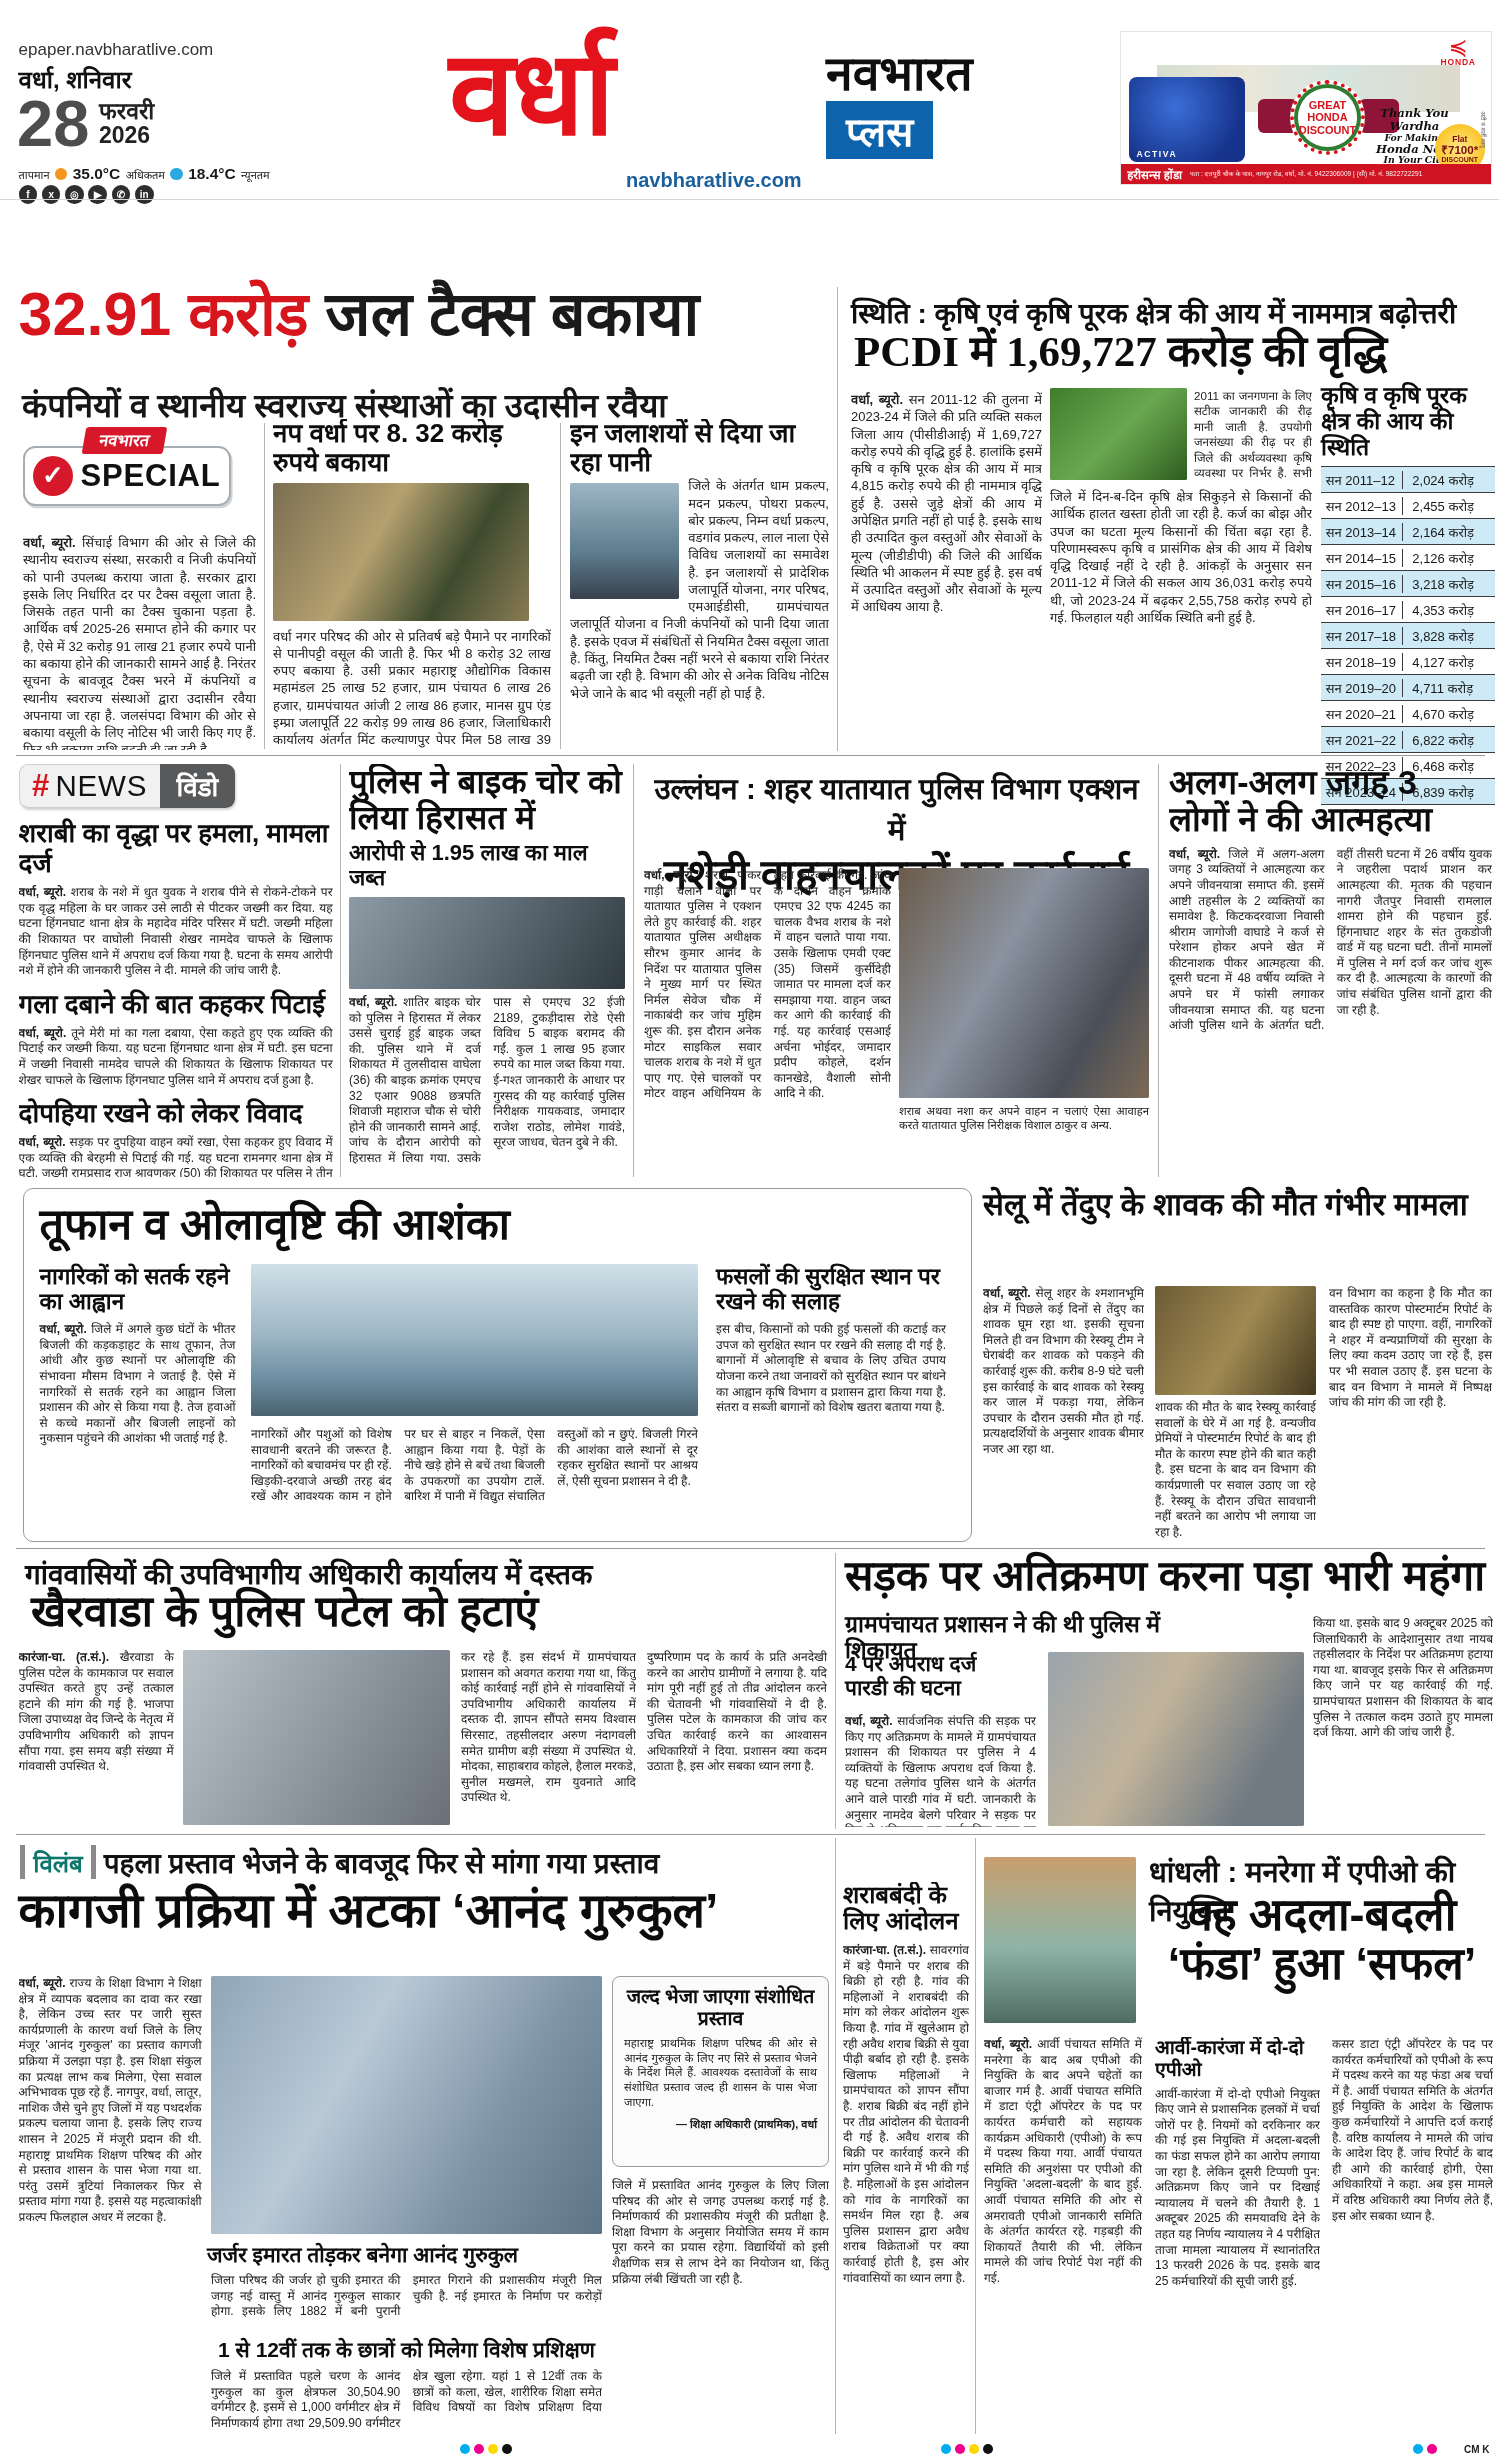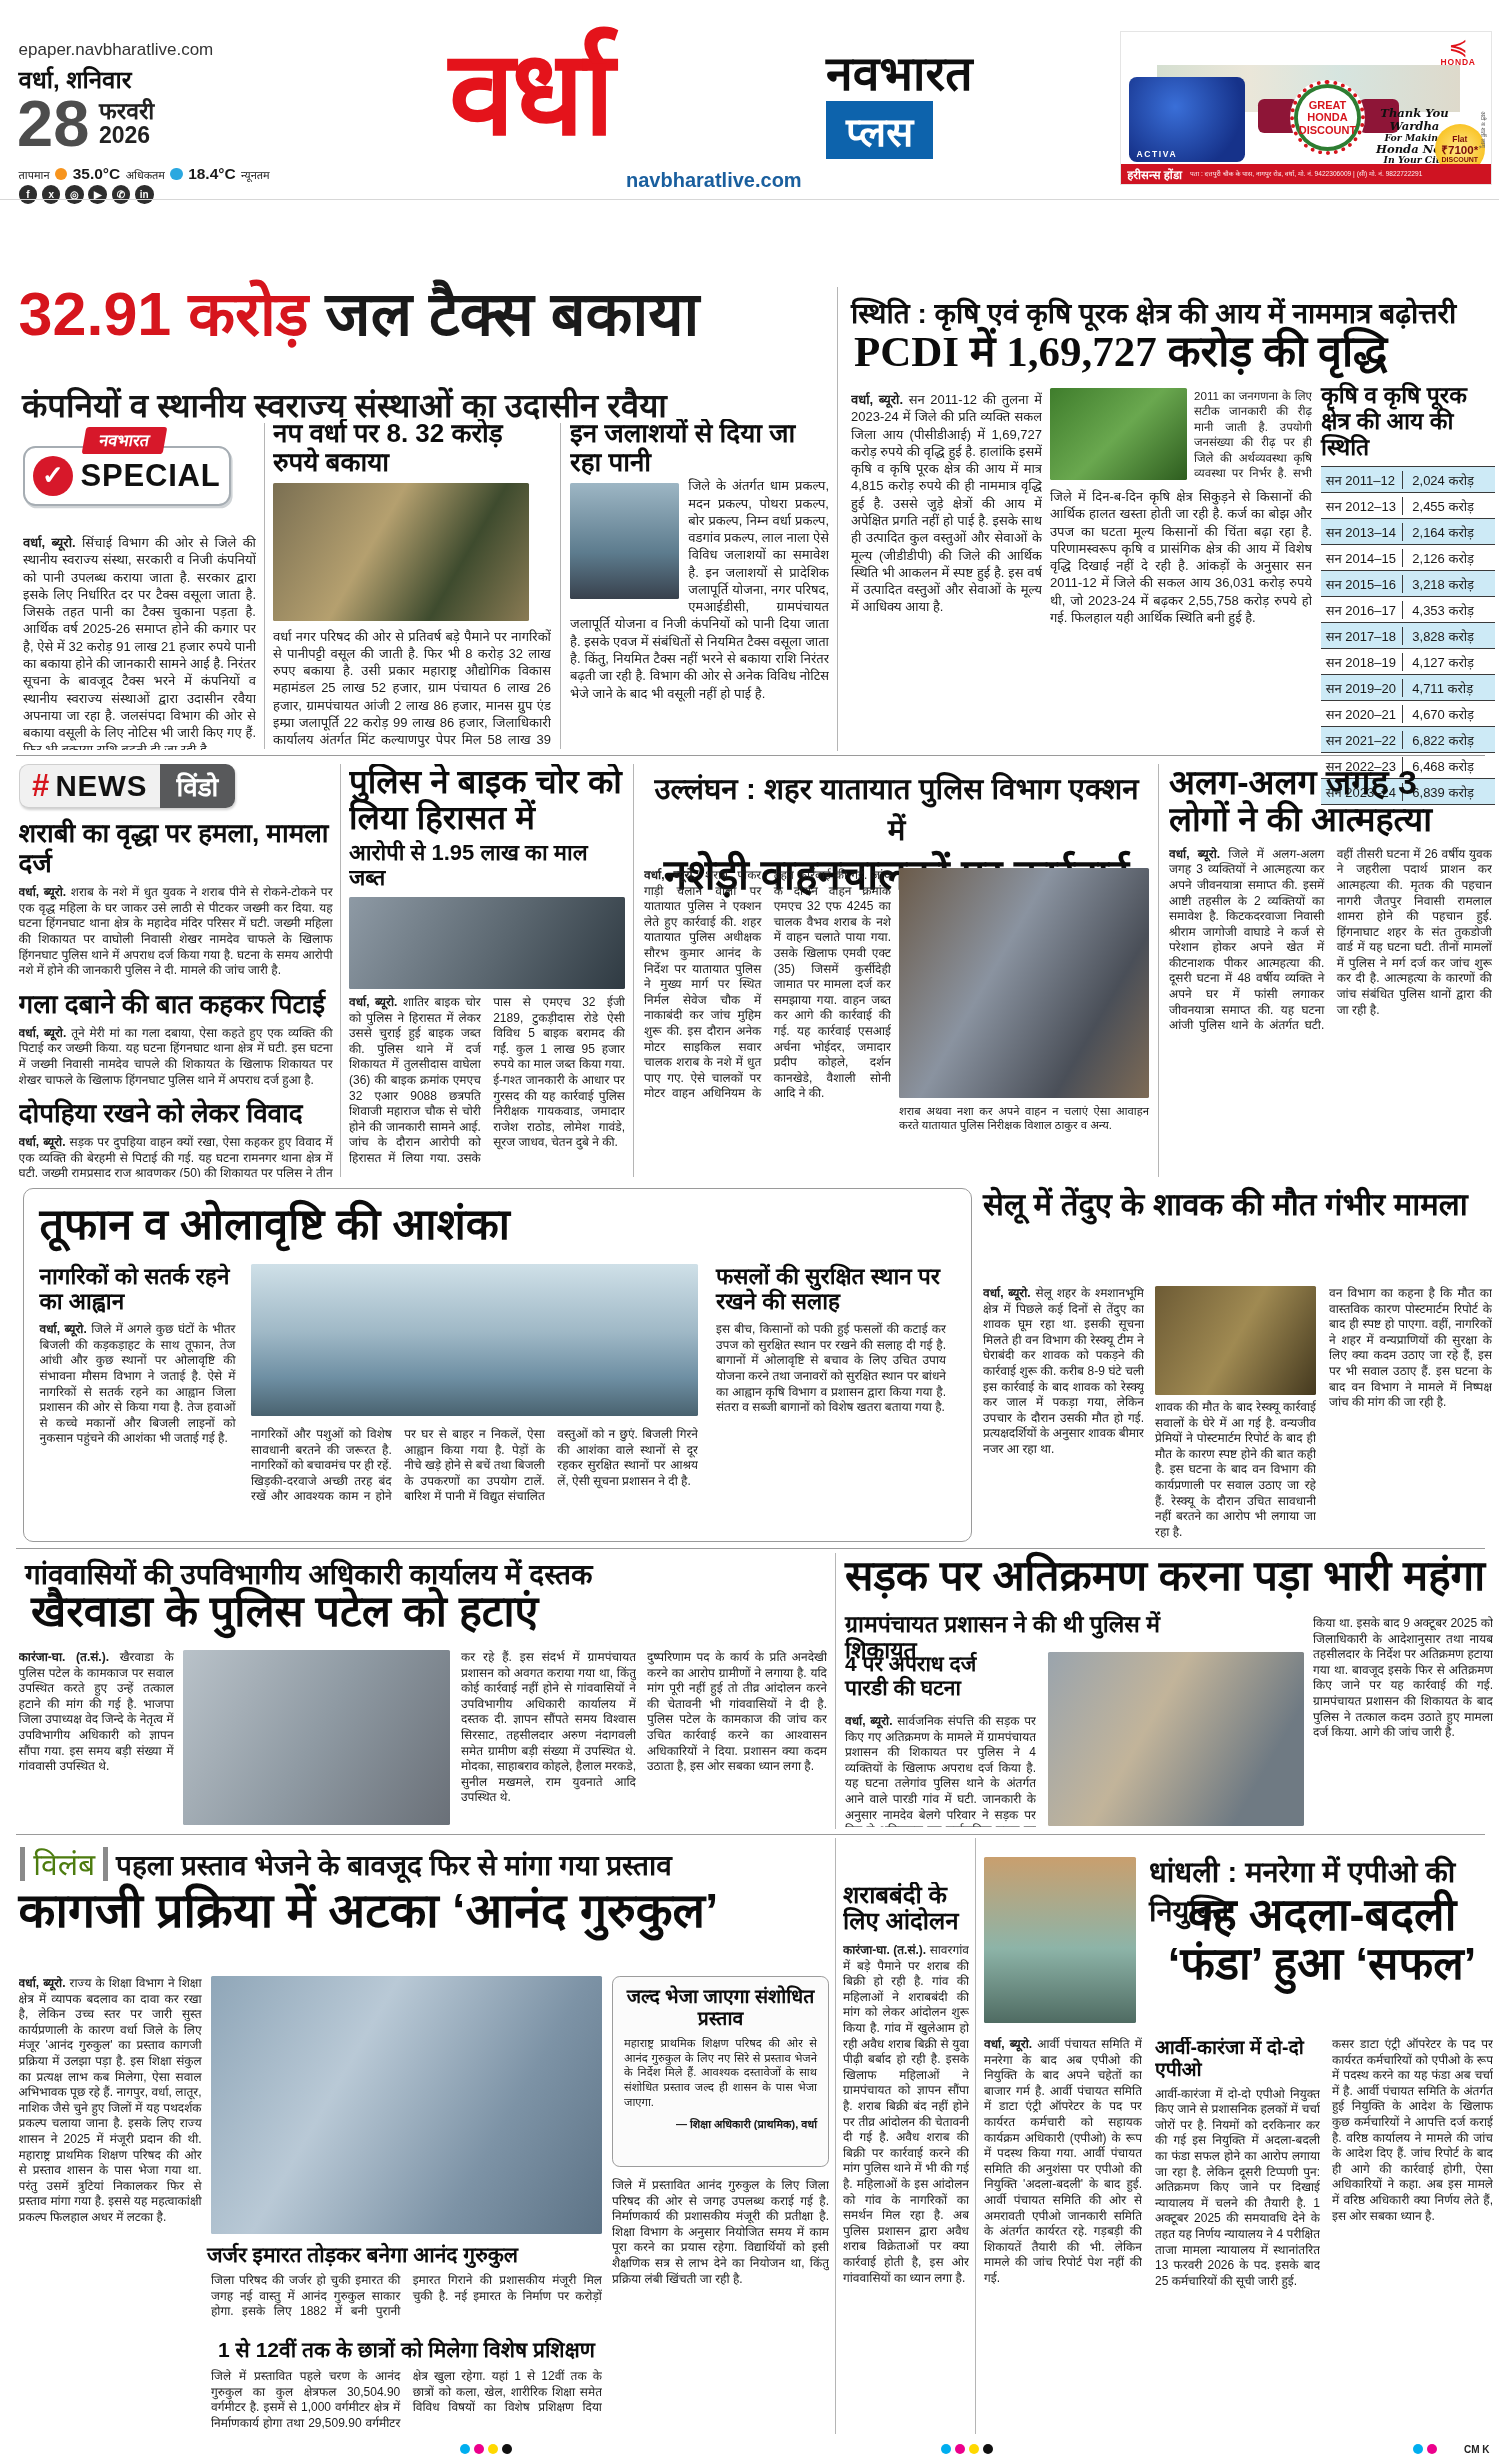--- a/index.html
+++ b/index.html
@@ -63,27 +63,27 @@
 
 .inc-title{font-size:23px;font-weight:800;line-height:1.12;color:#0c0c0c}
 .inc-row{display:flex;align-items:center;height:26px;border-bottom:1.2px solid #3a3a3a;font-size:13px}
 .inc-row:nth-child(odd){background:#cdeaf6}
 .inc-y{flex:0 0 81px;padding-left:4.7px}
 .inc-v{flex:1;border-left:1.2px solid #3a3a3a;padding-left:9.3px}
 
 .nw{display:flex;align-items:stretch;width:304px;filter:drop-shadow(1.6px 2.3px 0.8px #d0d0d0)}
 .nw-l{background:#f1f1f1;border:1.6px solid #cfcfcf;border-right:none;border-radius:9.3px 0 0 9.3px;display:flex;align-items:center;gap:6.2px;padding:3.1px 12.4px}
 .nw-l .h{color:#d6151d;font-size:31px;font-weight:800}
-.nw-l .n{color:#111;font-size:29.5px;font-weight:700;letter-spacing:0.8px}
+.nw-l .n{color:#111;font-size:29.5px;font-weight:400;letter-spacing:0.8px}
 .nw-r{background:#58595b;color:#fff;border-radius:0 9.3px 9.3px 0;display:flex;align-items:center;padding:3.1px 17px;font-size:26px;font-weight:bold}
 .nw-item-t{font-size:26px;font-weight:bold;line-height:1.15;color:#0d0d0d}
 
 .vilamb{display:flex;align-items:center;gap:7.8px}
 .vilamb .bar{width:5.4px;height:34px;background:#8a8a8a}
-.vilamb .vt{color:#4d7c0f;font-size:30px;font-weight:400}
+.vilamb .vt{color:#0f766e;font-size:24px;font-weight:700}
 .vilamb .kt{font-size:28px;font-weight:bold;color:#111}
 .kick{font-size:28px;font-weight:bold;color:#0f0f0f}
 .box-q{border:1.6px solid #9c9c9c;border-radius:7.8px;padding:9.3px 11px;background:#fbfbfb}
 .footer-dots{position:absolute;display:flex;gap:3.9px}
 .footer-dots i{width:10px;height:10px;border-radius:50%;display:block}
 .cmyk-c{background:#00aeef}.cmyk-m{background:#ec008c}.cmyk-y{background:#ffd800}.cmyk-k{background:#111}
 .corner{position:absolute;font-size:10px;font-weight:bold;color:#222}
 </style>
 </head>
 <body>

